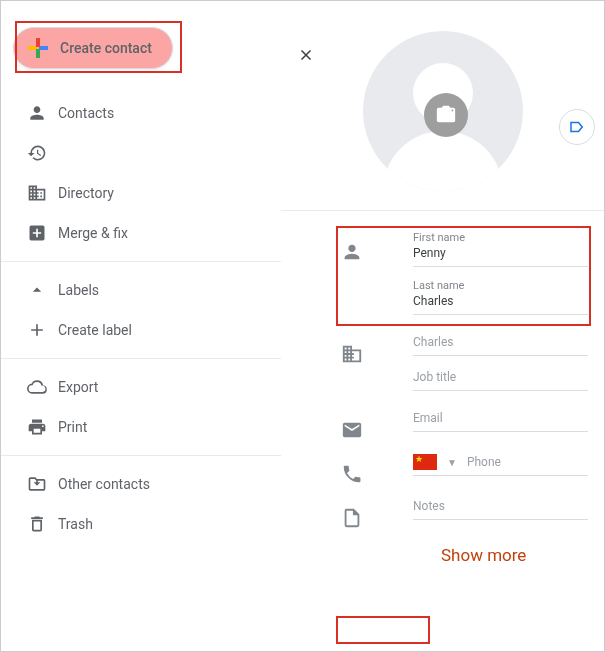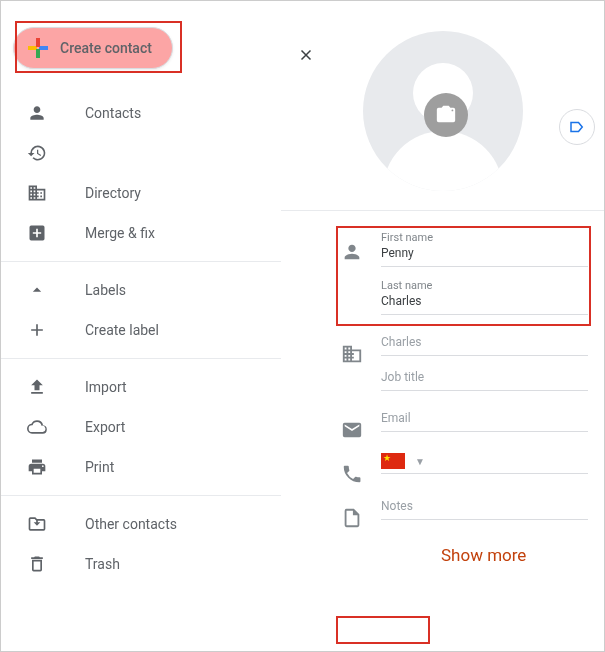--- a/index.html
+++ b/index.html
@@ -12,21 +12,21 @@
     .google-plus { width: 20px; height: 20px; position: relative; }
     .google-plus .h1 { position: absolute; left: 0; top: 8px; width: 9px; height: 4px; background: #FBBC04; }
     .google-plus .h2 { position: absolute; left: 11px; top: 8px; width: 9px; height: 4px; background: #4285F4; }
     .google-plus .v1 { position: absolute; left: 8px; top: 0; width: 4px; height: 9px; background: #EA4335; }
     .google-plus .v2 { position: absolute; left: 8px; top: 11px; width: 4px; height: 9px; background: #34A853; }
     .create-btn span.txt { color: #5f6368; font-size: 14px; font-weight: 500; }
     .highlight-red { position: absolute; border: 2.5px solid #d93025; pointer-events: none; }
     .hl1 { left: 14px; top: 20px; width: 167px; height: 52px; }
 
     .nav-list { padding-top: 14px; }
-    .nav-item { display: flex; align-items: center; gap: 38px; padding: 10px 12px 10px 26px; color: #5f6368; font-size: 14px; cursor: pointer; }
+    .nav-item { display: flex; align-items: center; gap: 11px; padding: 10px 12px 10px 26px; color: #5f6368; font-size: 14px; cursor: pointer; }
     .nav-item .icon { width: 20px; height: 20px; display: flex; align-items: center; justify-content: center; color: #5f6368; }
     .nav-item .icon svg { width: 20px; height: 20px; fill: currentColor; }
     .divider { height: 1px; background: #e8eaed; margin: 8px 0; }
 
     .modal { position: absolute; left: 280px; top: 0; right: 0; bottom: 0; background: #fff; }
     .modal-top { position: relative; height: 210px; border-bottom: 1px solid #e8eaed; }
     .close-btn { position: absolute; left: 10px; top: 39px; width: 30px; height: 30px; display: flex; align-items: center; justify-content: center; color: #3c4043; cursor: pointer; }
     .close-btn svg { width: 18px; height: 18px; stroke: currentColor; stroke-width: 2; }
     
     .avatar { position: absolute; left: 82px; top: 30px; width: 160px; height: 160px; border-radius: 50%; background: #e8eaed; display: flex; align-items: center; justify-content: center; overflow: hidden; }
@@ -35,21 +35,21 @@
     .camera-badge { position: absolute; left: 143px; top: 92px; width: 44px; height: 44px; border-radius: 50%; background: #9e9e9e; display: flex; align-items: center; justify-content: center; color: #fff; cursor: pointer; }
     .camera-badge svg { width: 22px; height: 22px; fill: #fff; }
     
     .label-chip { position: absolute; left: 278px; top: 108px; width: 36px; height: 36px; border-radius: 50%; border: 1px solid #dadce0; display: flex; align-items: center; justify-content: center; cursor: pointer; }
     .label-chip svg { width: 18px; height: 18px; fill: none; stroke: #1a73e8; stroke-width: 2; }
 
     .form { padding: 14px 0 0 60px; position: relative; }
     .form-row { display: flex; align-items: flex-start; gap: 18px; margin-bottom: 6px; }
     .form-row .row-icon { width: 22px; min-width: 22px; height: 22px; margin-top: 16px; color: #80868b; }
     .form-row .row-icon svg { width: 100%; height: 100%; fill: currentColor; }
-    .fields { flex: 1; padding-right: 16px; }
+    .fields { flex: 1; padding-right: 16px; margin-left: 32px; }
     .field { border-bottom: 1px solid #dadce0; padding: 6px 0 4px; margin-bottom: 6px; }
     .field .label { font-size: 11px; color: #80868b; }
     .field .value { font-size: 12px; color: #3c4043; padding-top: 2px; min-height: 18px; }
     .field.placeholder .value { color: #9aa0a6; }
     
     .phone-field { display: flex; align-items: center; gap: 10px; }
     .flag { width: 24px; height: 16px; background: #de2910; position: relative; }
     .flag::after { content: '★'; color: #ffde00; font-size: 9px; position: absolute; left: 2px; top: 0px; }
     .flag-arrow { color: #9aa0a6; font-size: 10px; }
 
@@ -119,28 +119,20 @@
           <svg viewBox="0 0 24 24">
             <path d="M19 13h-6v6h-2v-6H5v-2h6V5h2v6h6v2z"></path>
           </svg>
         </div>
       <span>Create label</span>
     </div>
     <div class="divider"></div>
     <div class="nav-item">
       <div class="icon">
           <svg viewBox="0 0 24 24">
-            <path d="M9 16h6v-6h4l-7-7-7 7h4v6zm-4 2h14v2H5v-2z"></path>
-          </svg>
-        </div>
-      <span>Import</span>
-    </div>
-    <div class="nav-item">
-      <div class="icon">
-          <svg viewBox="0 0 24 24">
             <path d="M19.35 10.04A7.49 7.49 0 0 0 12 4a7.5 7.5 0 0 0-6.65 4.04A6 6 0 0 0 6 20h13a5 5 0 0 0 .35-9.96zM19 18H6a4 4 0 0 1 0-8h.71A5.5 5.5 0 0 1 12 6a5.5 5.5 0 0 1 5.35 4.35A3 3 0 0 1 19 18z"></path>
           </svg>
         </div>
       <span>Export</span>
     </div>
     <div class="nav-item">
       <div class="icon">
           <svg viewBox="0 0 24 24">
             <path d="M19 8H5a3 3 0 0 0-3 3v6h4v4h12v-4h4v-6a3 3 0 0 0-3-3zm-3 11H8v-5h8v5zm3-7a1 1 0 1 1 0-2 1 1 0 0 1 0 2zm-1-9H6v4h12V3z"></path>
           </svg>
@@ -231,20 +223,21 @@
     </div>
     <div class="form-row">
       <div class="row-icon"><svg viewBox="0 0 24 24">
             <path d="M6.6 10.8a15 15 0 0 0 6.6 6.6l2.2-2.2c.3-.3.7-.4 1-.2 1.2.4 2.5.6 3.8.6.6 0 1 .4 1 1V20c0 .6-.4 1-1 1A17 17 0 0 1 3 4c0-.6.4-1 1-1h3.5c.6 0 1 .4 1 1 0 1.3.2 2.6.6 3.8.1.3 0 .7-.2 1l-2.3 2z"></path>
           </svg></div>
       <div class="fields">
         <div class="field placeholder">
           <div class="phone-field">
             <div class="flag"></div>
             <span class="flag-arrow">▼</span>
+            <div class="value" style="flex:1">Phone</div>
           </div>
         </div>
       </div>
     </div>
     <div class="form-row">
       <div class="row-icon"><svg viewBox="0 0 24 24">
             <path d="M14 2H6a2 2 0 0 0-2 2v16a2 2 0 0 0 2 2h12a2 2 0 0 0 2-2V8l-6-6zM6 20V4h7v5h5v11H6z"></path>
           </svg></div>
       <div class="fields">
         <div class="field placeholder">

